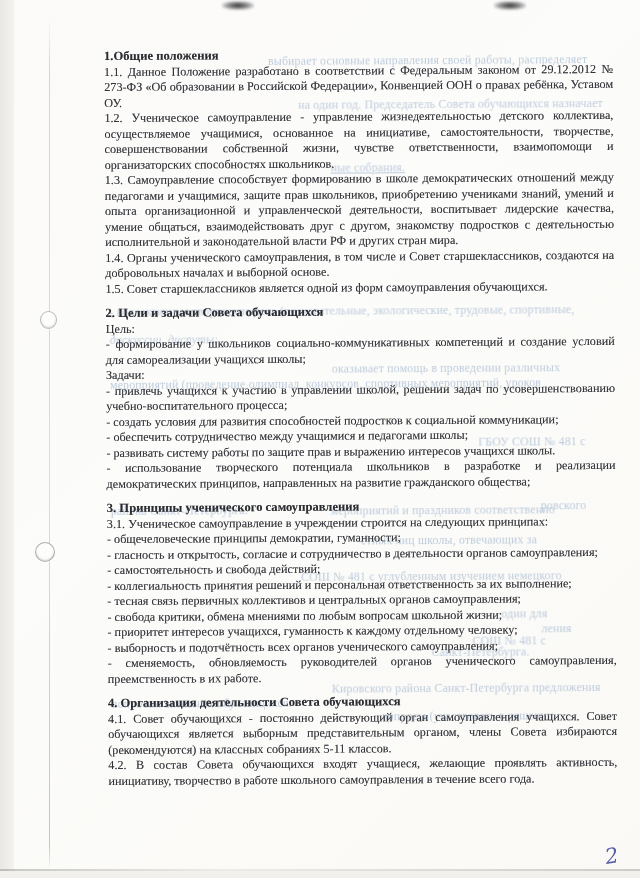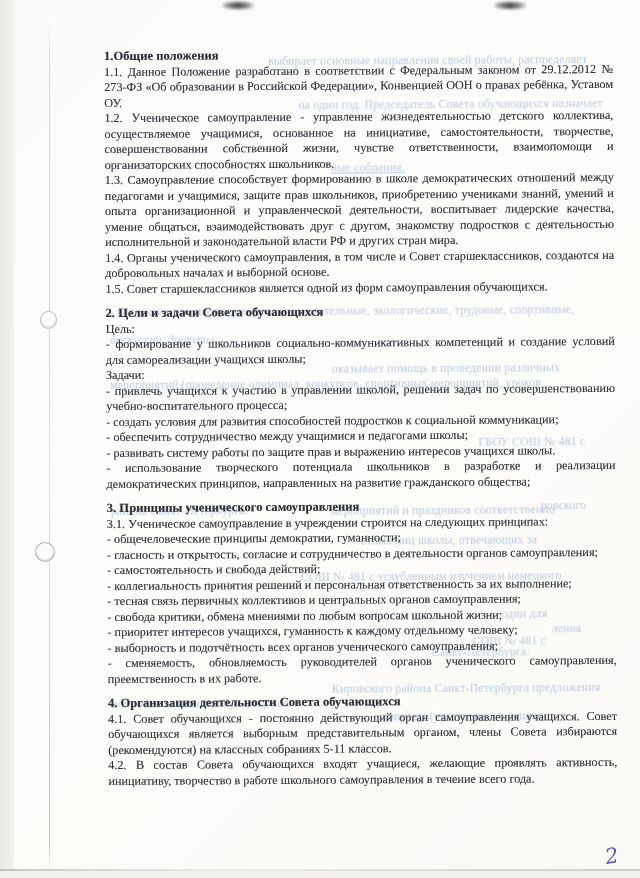--- a/index.html
+++ b/index.html
@@ -101,21 +101,21 @@
         <span class="bleed" style="left: 108px; top: 333px; color: rgb(127, 156, 192); font-style: italic;">дискуссии, диспуты;</span>
         <span class="bleed" style="left: 330px; top: 363px; color: rgb(127, 156, 192);">оказывает помощь в проведении различных</span>
         <span class="bleed" style="left: 108px; top: 378px; color: rgb(127, 156, 192);">мероприятий (проведение олимпиад, конкурсов, спортивных мероприятий, уроков</span>
         <span class="bleed" style="left: 476px; top: 437px; color: rgb(127, 156, 192);">ГБОУ СОШ № 481 с</span>
         <span class="bleed" style="left: 538px; top: 501px; color: rgb(127, 156, 192);">ровского</span>
         <span class="bleed" style="left: 108px; top: 493px; color: rgb(127, 156, 192); margin-top: 11px;">района Санкт-Петербурга.</span>
         <span class="bleed" style="left: 328px; top: 505px; color: rgb(127, 156, 192);">мероприятий и праздников соответственно</span>
         <span class="bleed" style="left: 358px; top: 535px; color: rgb(127, 156, 192);">стных лиц школы, отвечающих за</span>
         <span class="bleed" style="left: 298px; top: 571px; color: rgb(127, 156, 192);">СОШ № 481 с углубленным изучением немецкого</span>
         <span class="bleed" style="left: 498px; top: 609px; color: rgb(127, 156, 192);">один для</span>
-        <span class="bleed" style="left: 538px; top: 624px; color: rgb(127, 156, 192); margin-left: 10px;">ления</span>
+        <span class="bleed" style="left: 538px; top: 624px; color: rgb(127, 156, 192);">ления</span>
         <span class="bleed" style="left: 428px; top: 636px; color: rgb(127, 156, 192); padding-left: 41px;">СОШ № 481 с</span>
         <span class="bleed" style="left: 428px; top: 631px; color: rgb(127, 156, 192); margin-top: 16px;">Санкт-Петербурга.</span>
         <span class="bleed" style="left: 328px; top: 683px; color: rgb(127, 156, 192);">Кировского района Санкт-Петербурга предложения</span>
         <span class="bleed" style="left: 108px; top: 697px; color: rgb(127, 156, 192);">вопросам активных обучающихся.</span>
         <span class="bleed" style="left: 378px; top: 711px; color: rgb(127, 156, 192);">вопросы (участвовать в решении</span>
       </div>
     <div class="content" id="doc-content" style="color: rgb(51, 52, 58);">
         <h2>1.Общие положения</h2>
         <p>1.1. Данное Положение разработано в соответствии с Федеральным законом от 29.12.2012 № 273-ФЗ «Об образовании в Российской Федерации», Конвенцией ООН о правах ребёнка, Уставом ОУ.</p>
         <p>1.2. Ученическое самоуправление - управление жизнедеятельностью детского коллектива, осуществляемое учащимися, основанное на инициативе, самостоятельности, творчестве, совершенствовании собственной жизни, чувстве ответственности, взаимопомощи и организаторских способностях школьников.</p>

